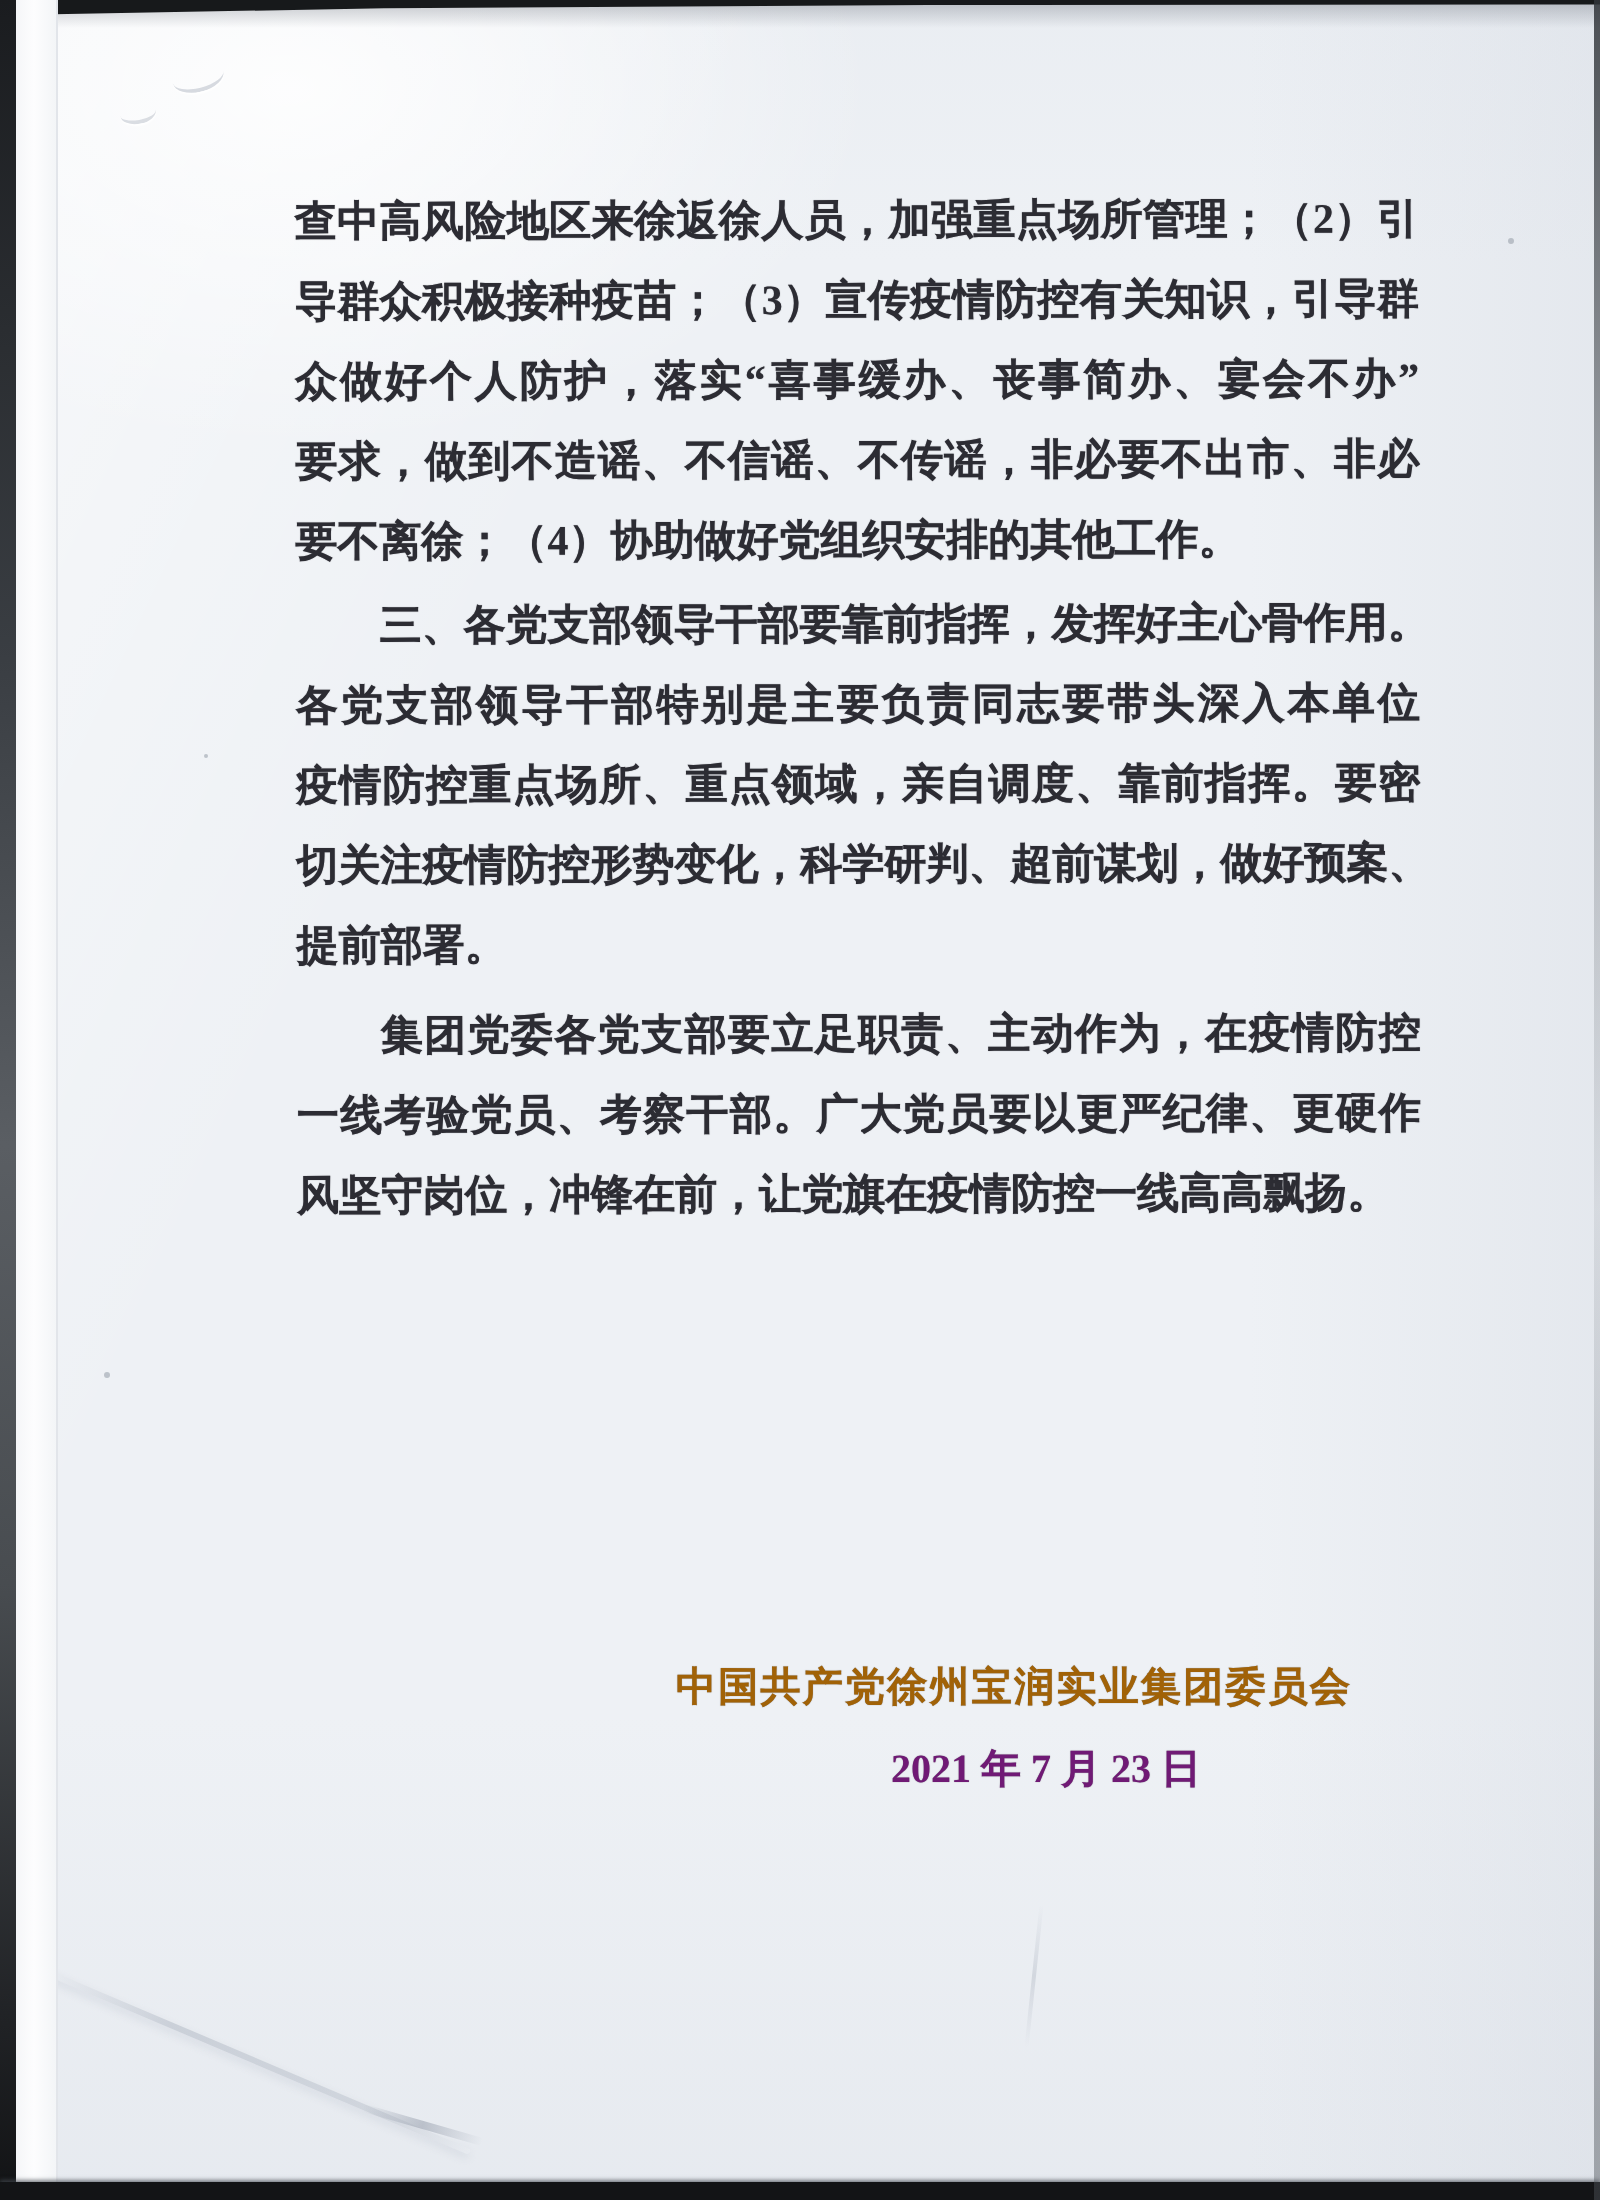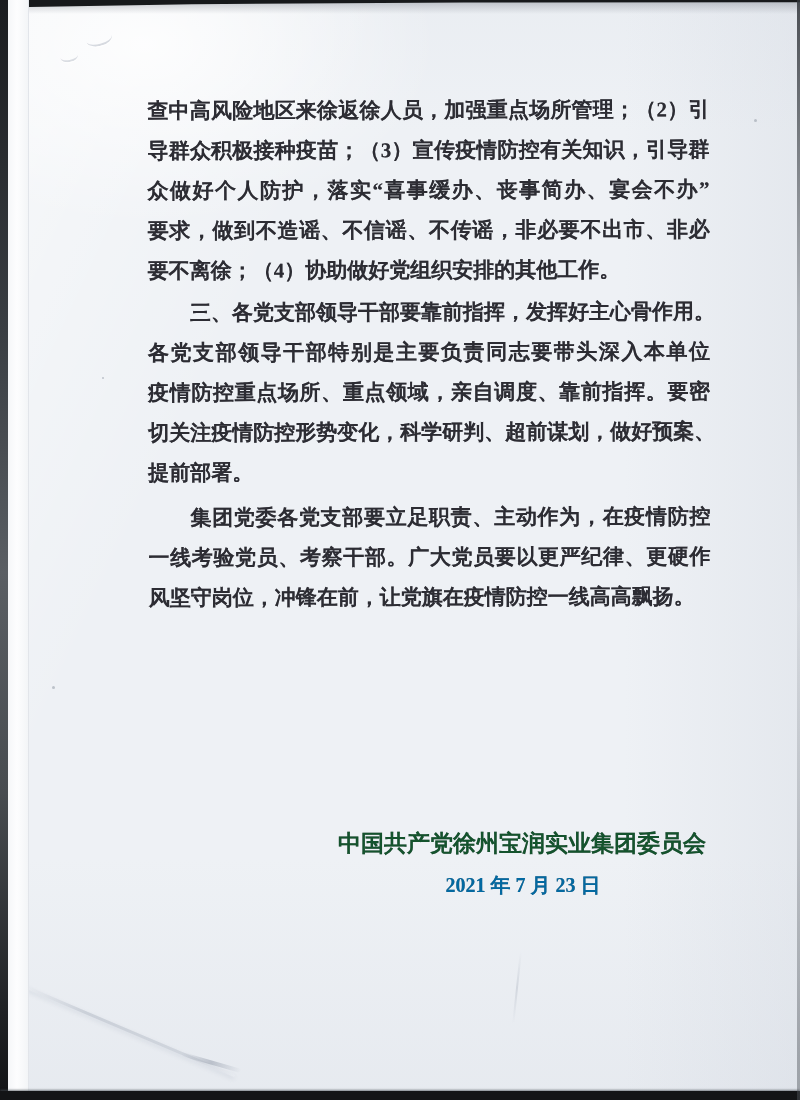--- a/index.html
+++ b/index.html
@@ -107,29 +107,29 @@
     height: 40px; line-height: 40px; width: 562px;
     text-align: justify; text-align-last: justify; text-justify: inter-character;
     white-space: nowrap;
   }
   .bline.indent { padding-left: 42px; width: 520px; }
   .bline.end { text-align-last: left; }
 
   .signature-org {
     position: absolute; left: 338px; top: 824px; width: 337px;
     height: 40px; line-height: 40px;
-    color: #14532d; font-size: 23px;
+    color: #a16207; font-size: 20px;
     text-align: justify; text-align-last: justify; text-justify: inter-character;
     white-space: nowrap;
     text-shadow: 0 0 0.5px rgba(44,44,51,0.55);
   }
   .signature-date {
     position: absolute; left: 428px; top: 866px; width: 190px;
     height: 38px; line-height: 38px;
-    color: #0369a1; font-size: 20px;
+    color: #701a75; font-size: 20px;
     text-align: center; white-space: nowrap;
     text-shadow: 0 0 0.5px rgba(44,44,51,0.55);
   }
 </style>
 </head>
 <body>
 
 <div class="scan">
   <div class="paper"></div>
 

